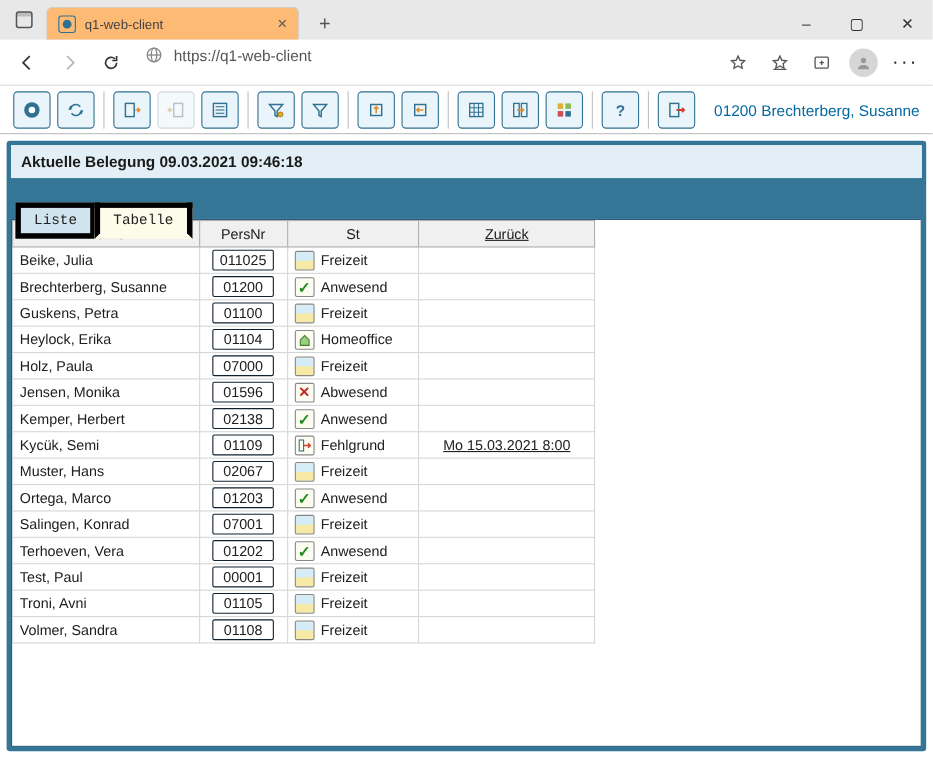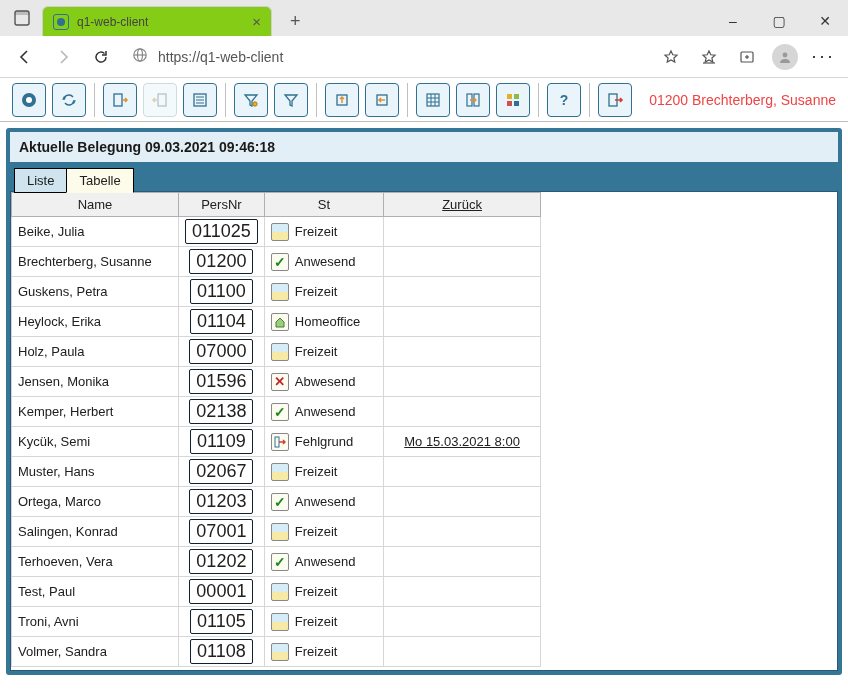--- a/index.html
+++ b/index.html
@@ -2,64 +2,64 @@
 <html><head>
 <meta charset="utf-8">
 <style>
   * { box-sizing: border-box; }
   html, body { margin: 0; padding: 0; font-family: "Segoe UI", Tahoma, sans-serif; font-size: 13px; color: #202020; }
   body { background: #fff; width: 848px; height: 689px; overflow: hidden; }
 
   
   .browser-titlebar { height: 36px; background: #e8e8e8; display: flex; align-items: flex-end; padding-left: 8px; }
   .app-icon { width: 28px; height: 28px; margin: 0 6px 4px 0; display: flex; align-items: center; justify-content: center; }
-  .tab { background: #84cc16; border: 1px solid #cfcfcf; border-bottom: none; border-radius: 6px 6px 0 0; height: 30px; min-width: 230px; display: flex; align-items: center; padding: 0 10px; font-size: 12px; color: #444; }
+  .tab { background: #fdba74; border: 1px solid #cfcfcf; border-bottom: none; border-radius: 6px 6px 0 0; height: 30px; min-width: 230px; display: flex; align-items: center; padding: 0 10px; font-size: 12px; color: #444; }
   .tab .favicon { width: 16px; height: 16px; margin-right: 8px; border: 1px solid #307090; border-radius: 3px; display:flex;align-items:center;justify-content:center;}
   .tab .close { margin-left: auto; font-size: 15px; color: #555; cursor: pointer; }
   .tab-add { margin-left: 10px; font-size: 18px; color: #555; padding: 4px 8px; cursor: pointer; }
   .win-controls { margin-left: auto; display: flex; }
   .win-controls div { width: 46px; height: 30px; display: flex; align-items: center; justify-content: center; color: #333; font-size: 14px; cursor: pointer; }
 
   .browser-addrbar { height: 42px; border-bottom: 1px solid #d4d4d4; display: flex; align-items: center; padding: 0 8px; gap: 4px; }
   .nav-btn { width: 34px; height: 32px; display: flex; align-items: center; justify-content: center; border-radius: 4px; cursor: pointer; }
   .nav-btn.disabled { opacity: .35; cursor: default; }
-  .addr-field { flex: 1; height: 30px; border: none; display: flex; align-items: center; padding: 0 10px; font-size: 14px; color: #555; }
+  .addr-field { flex: 1; height: 30px; border: none; display: flex; align-items: flex-start; padding: 0 10px; font-size: 14px; color: #555; }
   .addr-field .globe { margin-right: 10px; opacity:.7;}
   .addr-icons { display: flex; gap: 4px; }
   .addr-icons .nav-btn { width: 34px; }
   .avatar { width: 26px; height: 26px; border-radius: 50%; background: #d6d6d6; display:flex;align-items:center;justify-content:center;}
   .dots { font-size: 18px; letter-spacing: 2px; }
 
   
   .app-toolbar { height: 44px; background: #fff; border-bottom: 1px solid #bdbdbd; display: flex; align-items: center; padding: 0 6px; }
   .tb-group { display: flex; gap: 6px; padding: 0 6px; }
   .tb-sep { width: 1px; height: 34px; background: #c0c0c0; margin: 0 2px; }
   .tb-btn { width: 34px; height: 34px; border: 1px solid #307090; border-radius: 4px; background: #eaf4fb; display: flex; align-items: center; justify-content: center; cursor: pointer; }
   .tb-btn.disabled { opacity: .5; border-color: #9fb6c4; cursor: default; }
-  .user-label { margin-left: auto; padding-right: 6px; color: #ef4444; font-size: 14px; }
+  .user-label { margin-left: auto; padding-right: 6px; color: #0369a1; font-size: 14px; }
 
   
   .panel-wrap { padding: 6px; }
   .panel { border: 4px solid #357596; background: #357596; border-radius: 3px; }
   .panel-header { background: #e3eff6; padding: 6px 8px; border: 1px solid #e3eff6; }
   .panel-title { font-weight: bold; font-size: 14px; color: #1a1a1a; }
 
   .tabs-row { background: #357596; display: flex; padding: 4px 4px 0 4px;}
-  .tabbtn { border: 1px solid #000000; background: #cfe4ef; padding: 4px 12px; font-size: 13px; margin-right: -1px; cursor: pointer; position:relative; top:2px;}
+  .tabbtn { border: 5px solid #000000; background: #cfe4ef; padding: 4px 12px; font-size: 13px; margin-right: -1px; cursor: pointer; position:relative; top:18px;font-family:Liberation Mono, monospace;}
   .tabbtn.active { background: #fdfbe9; border-bottom-color:#fdfbe9; z-index:2;}
 
   .grid-wrap { background: #fff; min-height: 480px; border:1px solid #265a76;}
   table.grid { border-collapse: collapse; width: 530px; }
   table.grid th { background: #f0f0f0; border: 1px solid #b0b0b0; font-weight: normal; font-size: 13px; padding: 4px 6px; text-align: center; }
   table.grid td { border: 1px solid #d6d6d6; padding: 2px 6px; font-size: 13px; height: 24px; vertical-align: middle;}
   .col-name { width: 170px; }
   .col-persnr { width: 80px; text-align: center; }
   .col-st { width: 120px; }
   .col-zuruck { width: 160px; text-align:center;text-decoration:underline;}
-  .persnr-box { display: inline-block; min-width: 56px; border: 1px solid #102030; border-radius: 2px; text-align: center; padding: 1px 6px; background:#fff; font-size:18px;}
+  .persnr-box { display: inline-block; min-width: 56px; border: 1px solid #102030; border-radius: 2px; text-align: center; padding: 1px 6px; background:#fff; font-size:13px;}
   .st-cell { display: flex; align-items: center; gap: 6px; }
   .st-icon { width: 18px; height: 18px; border: 1px solid #888; border-radius: 2px; display:flex;align-items:center;justify-content:center;}
   .ic-freizeit { background: linear-gradient(#d6ecf7 50%, #f7e9a6 50%); }
   .ic-home { background:#fdfcf1;}
   .ic-anwesend { background:#fdfcf1;}
   .ic-abwesend { background:#fdfcf1;}
   .ic-fehlgrund { background:#fdfcf1;}
   .chk { color:#1b8a1b; font-weight:bold; font-size:14px;}
   .xm { color:#c02828; font-weight:bold; font-size:13px;}
 </style>

